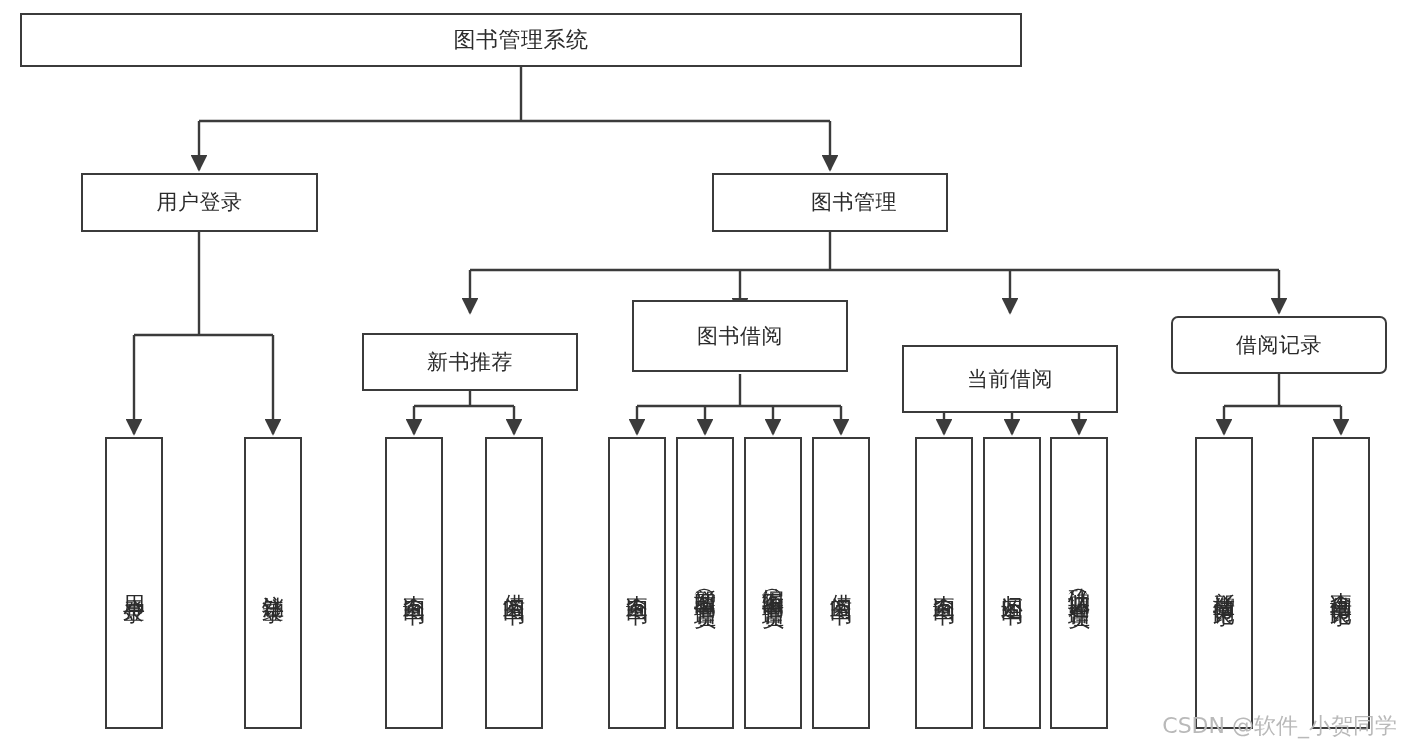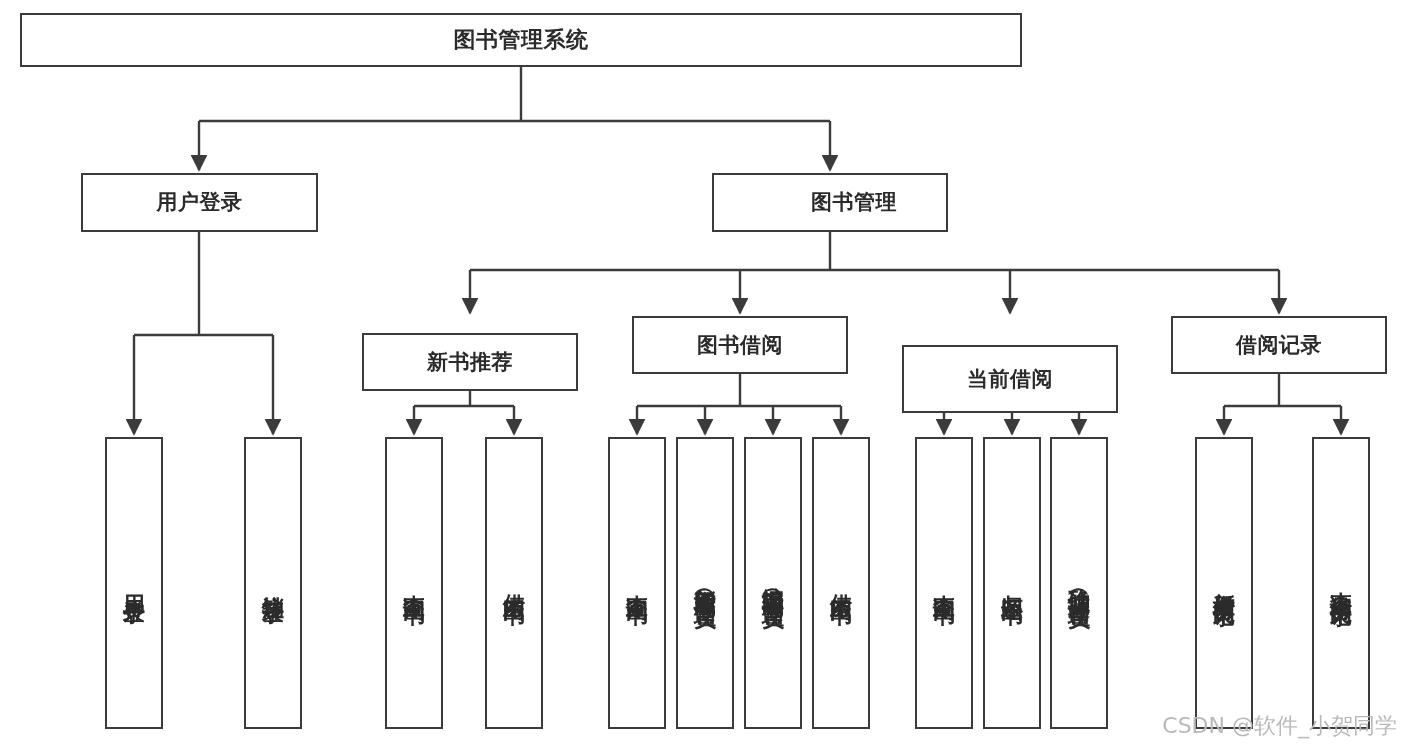--- a/index.html
+++ b/index.html
@@ -34,21 +34,20 @@
     align-items: center;
     justify-content: center;
     color: #2b2b2b;
     z-index: 2;
   }
   .node-label {
     display: block;
     text-align: right;
     line-height: 1.18;
     letter-spacing: 0.5px;
-    font-weight: bold;
   }
   
   .node.horiz .node-label {
     font-size: 21px;
     white-space: nowrap;
   }
   .node.root .node-label {
     font-size: 22px;
   }
   
@@ -138,27 +137,27 @@
   <div class="node horiz" style="left:81px; top:173px; width:237px; height:59px;">
     <span class="node-label">用户登录</span>
   </div>
   <div class="node horiz" style="left:712px; top:173px; width:236px; height:59px;padding-left:48px;">
     <span class="node-label">图书管理</span>
   </div>
 
   <div class="node horiz" style="left:362px; top:316px; width:216px; height:58px;margin-top:17px;">
     <span class="node-label">新书推荐</span>
   </div>
-  <div class="node horiz" style="left:632px; top:316px; width:216px; height:58px;">
+  <div class="node horiz" style="left:632px; top:300px; width:216px; height:72px;">
     <span class="node-label">图书借阅</span>
   </div>
   <div class="node horiz" style="left:902px; top:316px; width:216px; height:68px;margin-top:29px;">
     <span class="node-label">当前借阅</span>
   </div>
-  <div class="node horiz" style="left:1171px; top:316px; width:216px; height:58px;">
+  <div class="node horiz" style="left:1171px; top:316px; width:216px; height:58px;border-radius:7px;">
     <span class="node-label">借阅记录</span>
   </div>
 
   <div class="node vert" style="left:105px; top:437px; width:58px; height:292px;">
     <span class="node-label">用户登录</span>
   </div>
   <div class="node vert" style="left:244px; top:437px; width:58px; height:292px;">
     <span class="node-label">注销登录</span>
   </div>
 

